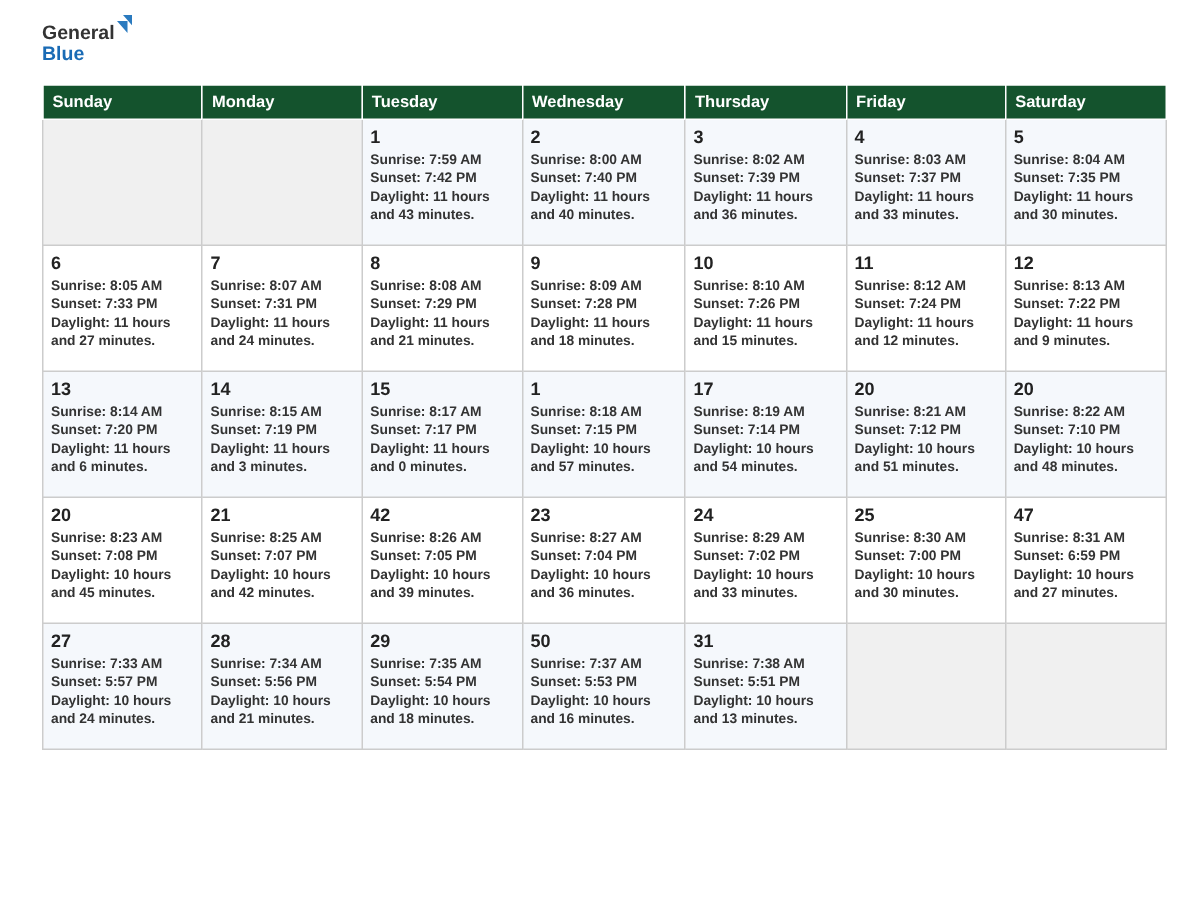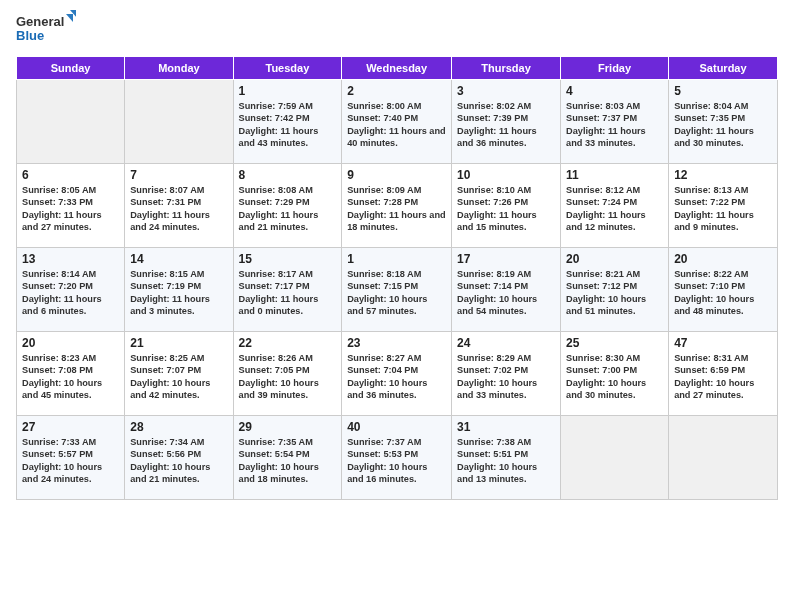--- a/index.html
+++ b/index.html
@@ -7,21 +7,21 @@
       font-family: Arial, sans-serif;
       background: #fff;
       width: 792px;
       height: 612px;
       overflow: hidden;
     }
     .page {
       width: 792px;
       height: 612px;
       background: #fff;
-      padding: 10px 14px 10px 16px;
+      padding: 10px 14px 10px 28px;
     }
     .header {
       display: flex;
       justify-content: space-between;
       align-items: flex-start;
       margin-bottom: 8px;
     }
     .logo {
       display: flex;
       align-items: center;
@@ -40,23 +40,23 @@
       font-size: 15px;
       color: #555;
       margin-top: 2px;
     }
     table {
       width: 100%;
       border-collapse: collapse;
       font-size: 10px;
     }
     thead tr th {
-      background: #6d28d9;
+      background: #14532d;
       color: #fff;
-      text-align: center;
+      text-align: left;
       padding: 5px 6px;
       font-size: 11px;
       font-weight: bold;
       border: 1px solid #fff;
     }
     tbody tr td {
       border: 1px solid #ccc;
       vertical-align: top;
       padding: 4px 5px;
       width: 113px;
@@ -202,21 +202,21 @@
         <tr>
           <td>
             <div class="day-num">20</div>
             <div class="day-info">Sunrise: 8:23 AM<br>Sunset: 7:08 PM<br>Daylight: 10 hours and 45 minutes.</div>
           </td>
           <td>
             <div class="day-num">21</div>
             <div class="day-info">Sunrise: 8:25 AM<br>Sunset: 7:07 PM<br>Daylight: 10 hours and 42 minutes.</div>
           </td>
           <td>
-            <div class="day-num">22</div>
+            <div class="day-num">42</div>
             <div class="day-info">Sunrise: 8:26 AM<br>Sunset: 7:05 PM<br>Daylight: 10 hours and 39 minutes.</div>
           </td>
           <td>
             <div class="day-num">23</div>
             <div class="day-info">Sunrise: 8:27 AM<br>Sunset: 7:04 PM<br>Daylight: 10 hours and 36 minutes.</div>
           </td>
           <td>
             <div class="day-num">24</div>
             <div class="day-info">Sunrise: 8:29 AM<br>Sunset: 7:02 PM<br>Daylight: 10 hours and 33 minutes.</div>
           </td>
@@ -236,21 +236,21 @@
           </td>
           <td>
             <div class="day-num">28</div>
             <div class="day-info">Sunrise: 7:34 AM<br>Sunset: 5:56 PM<br>Daylight: 10 hours and 21 minutes.</div>
           </td>
           <td>
             <div class="day-num">29</div>
             <div class="day-info">Sunrise: 7:35 AM<br>Sunset: 5:54 PM<br>Daylight: 10 hours and 18 minutes.</div>
           </td>
           <td>
-            <div class="day-num">40</div>
+            <div class="day-num">50</div>
             <div class="day-info">Sunrise: 7:37 AM<br>Sunset: 5:53 PM<br>Daylight: 10 hours and 16 minutes.</div>
           </td>
           <td>
             <div class="day-num">31</div>
             <div class="day-info">Sunrise: 7:38 AM<br>Sunset: 5:51 PM<br>Daylight: 10 hours and 13 minutes.</div>
           </td>
           <td class="empty"></td>
           <td class="empty"></td>
         </tr>
       </tbody>

